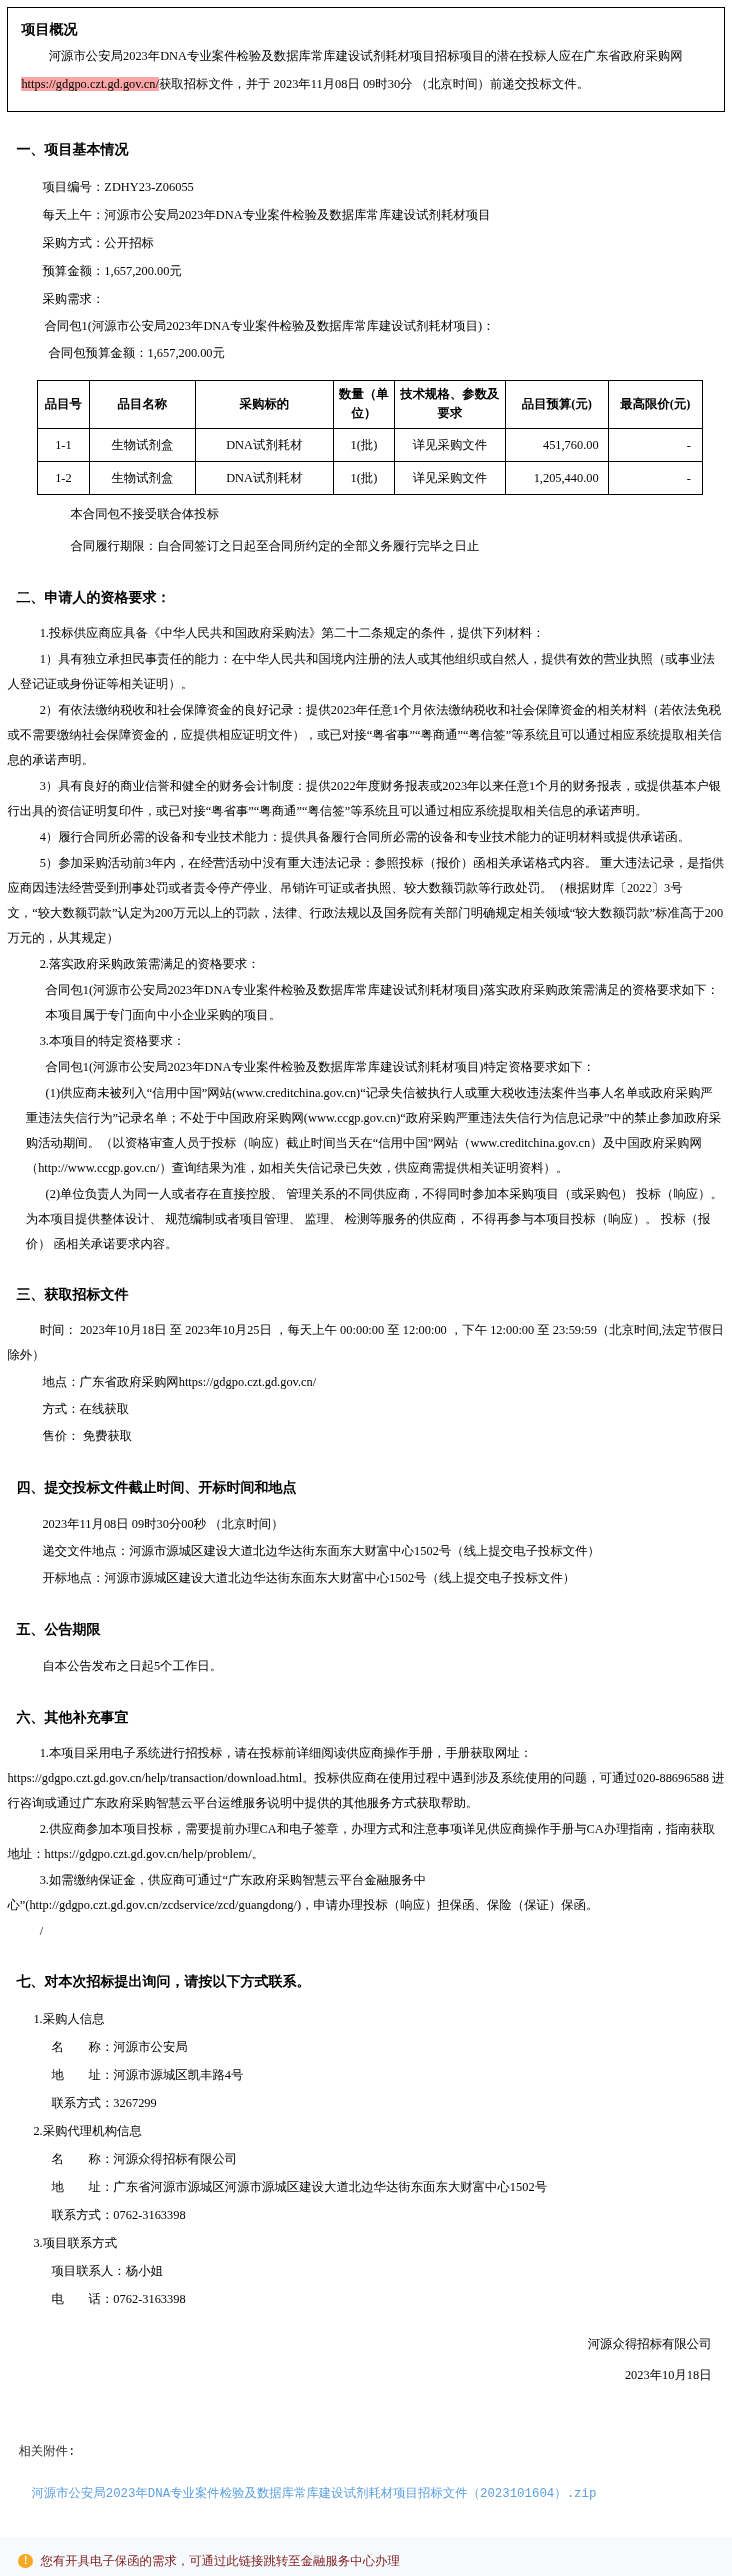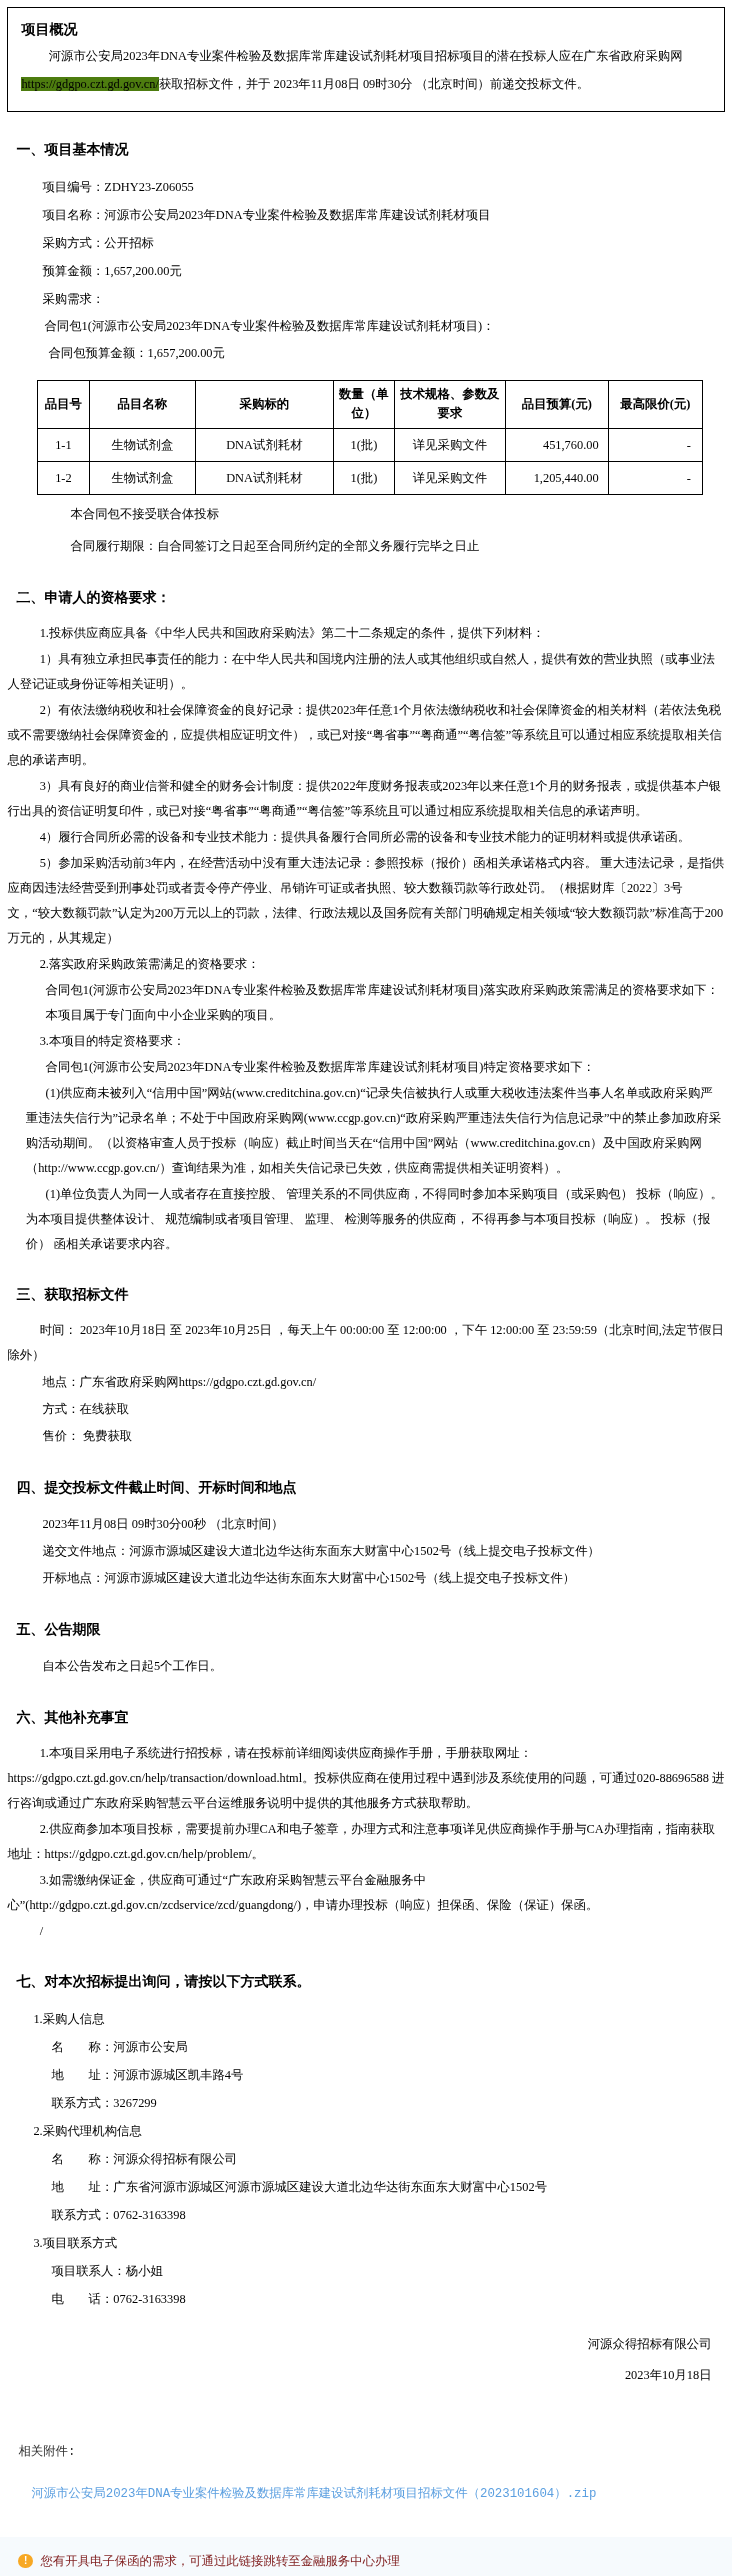--- a/index.html
+++ b/index.html
@@ -4,21 +4,21 @@
 <style>
   * { box-sizing: border-box; }
   html,body { margin:0; padding:0; background:#ffffff; }
   body { font-family:"Liberation Serif","DejaVu Serif",serif; color:#000; font-size:12.4px; }
   .page { width:732px; min-height:2576px; margin:0 auto; background:#fff; padding:7.4px 7.4px 0 7.4px; position:relative; }
 
   
   .overview-box { border:0.9px solid #000; padding:9.2px 13px 13px 13px; }
   .overview-title { font-weight:bold; font-size:14px; line-height:24px; }
   .overview-body { text-indent:2.2em; line-height:28px; }
-  .url-hl { background:#4d7c0f; }
+  .url-hl { background:#fca5a5; }
 
   
   .sec-heading { font-weight:bold; font-size:14px; margin:28px 0 13px 9.2px; line-height:20px; }
 
   
   .kv-line { padding-left:35px; line-height:28px; }
   .para { line-height:25px; text-indent:2.6em; margin:0.9px 0; }
   .para-sub { margin-left:18.4px; text-indent:1.6em; }
   .pkg-line { padding-left:37px; line-height:27px; }
   .pkg-budget { padding-left:41px; line-height:27px; }
@@ -57,21 +57,21 @@
 
 <div class="page">
 
   <div class="overview-box">
     <div class="overview-title">项目概况</div>
     <div class="overview-body"><span>河源市公安局2023年DNA专业案件检验及数据库常库建设试剂耗材项目招标项目的潜在投标人应在广东省政府采购网</span><span class="url-hl">https://gdgpo.czt.gd.gov.cn/</span><span>获取招标文件，并于  2023年11月08日  09时30分  （北京时间）前递交投标文件。</span></div>
   </div>
 
   <div class="sec-heading">一、项目基本情况</div>
   <div class="kv-line">项目编号：ZDHY23-Z06055</div>
-  <div class="kv-line">项目名称：河源市公安局2023年DNA专业案件检验及数据库常库建设试剂耗材项目</div>
+  <div class="kv-line">每天上午：河源市公安局2023年DNA专业案件检验及数据库常库建设试剂耗材项目</div>
   <div class="kv-line">采购方式：公开招标</div>
   <div class="kv-line">预算金额：1,657,200.00元</div>
   <div class="kv-line">采购需求：</div>
   <div class="pkg-line">合同包1(河源市公安局2023年DNA专业案件检验及数据库常库建设试剂耗材项目)：</div>
   <div class="pkg-budget">合同包预算金额：1,657,200.00元</div>
 
   <table class="items-table">
     <colgroup>
       <col style="width:52px">
         <col style="width:106px">
@@ -123,21 +123,21 @@
   <div class="para">2）有依法缴纳税收和社会保障资金的良好记录：提供2023年任意1个月依法缴纳税收和社会保障资金的相关材料（若依法免税或不需要缴纳社会保障资金的，应提供相应证明文件），或已对接“粤省事”“粤商通”“粤信签”等系统且可以通过相应系统提取相关信息的承诺声明。</div>
   <div class="para">3）具有良好的商业信誉和健全的财务会计制度：提供2022年度财务报表或2023年以来任意1个月的财务报表，或提供基本户银行出具的资信证明复印件，或已对接“粤省事”“粤商通”“粤信签”等系统且可以通过相应系统提取相关信息的承诺声明。</div>
   <div class="para">4）履行合同所必需的设备和专业技术能力：提供具备履行合同所必需的设备和专业技术能力的证明材料或提供承诺函。</div>
   <div class="para">5）参加采购活动前3年内，在经营活动中没有重大违法记录：参照投标（报价）函相关承诺格式内容。 重大违法记录，是指供应商因违法经营受到刑事处罚或者责令停产停业、吊销许可证或者执照、较大数额罚款等行政处罚。（根据财库〔2022〕3号文，“较大数额罚款”认定为200万元以上的罚款，法律、行政法规以及国务院有关部门明确规定相关领域“较大数额罚款”标准高于200万元的，从其规定）</div>
   <div class="para">2.落实政府采购政策需满足的资格要求：</div>
   <div class="para para-sub">合同包1(河源市公安局2023年DNA专业案件检验及数据库常库建设试剂耗材项目)落实政府采购政策需满足的资格要求如下：</div>
   <div class="para para-sub">本项目属于专门面向中小企业采购的项目。</div>
   <div class="para">3.本项目的特定资格要求：</div>
   <div class="para para-sub">合同包1(河源市公安局2023年DNA专业案件检验及数据库常库建设试剂耗材项目)特定资格要求如下：</div>
   <div class="para para-sub">(1)供应商未被列入“信用中国”网站(www.creditchina.gov.cn)“记录失信被执行人或重大税收违法案件当事人名单或政府采购严重违法失信行为”记录名单；不处于中国政府采购网(www.ccgp.gov.cn)“政府采购严重违法失信行为信息记录”中的禁止参加政府采购活动期间。（以资格审查人员于投标（响应）截止时间当天在“信用中国”网站（www.creditchina.gov.cn）及中国政府采购网（http://www.ccgp.gov.cn/）查询结果为准，如相关失信记录已失效，供应商需提供相关证明资料）。</div>
-  <div class="para para-sub">(1)单位负责人为同一人或者存在直接控股、 管理关系的不同供应商，不得同时参加本采购项目（或采购包） 投标（响应）。 为本项目提供整体设计、 规范编制或者项目管理、 监理、 检测等服务的供应商， 不得再参与本项目投标（响应）。 投标（报价） 函相关承诺要求内容。</div>
+  <div class="para para-sub">(2)单位负责人为同一人或者存在直接控股、 管理关系的不同供应商，不得同时参加本采购项目（或采购包） 投标（响应）。 为本项目提供整体设计、 规范编制或者项目管理、 监理、 检测等服务的供应商， 不得再参与本项目投标（响应）。 投标（报价） 函相关承诺要求内容。</div>
 
   <div class="sec-heading">三、获取招标文件</div>
   <div class="para">时间：  2023年10月18日  至  2023年10月25日 ，每天上午 00:00:00 至 12:00:00 ，下午 12:00:00 至 23:59:59（北京时间,法定节假日除外）</div>
   <div class="plain-line">地点：广东省政府采购网https://gdgpo.czt.gd.gov.cn/</div>
   <div class="plain-line">方式：在线获取</div>
   <div class="plain-line">售价： 免费获取</div>
 
   <div class="sec-heading">四、提交投标文件截止时间、开标时间和地点</div>
   <div class="plain-line">2023年11月08日  09时30分00秒  （北京时间）</div>
   <div class="plain-line">递交文件地点：河源市源城区建设大道北边华达街东面东大财富中心1502号（线上提交电子投标文件）</div>

